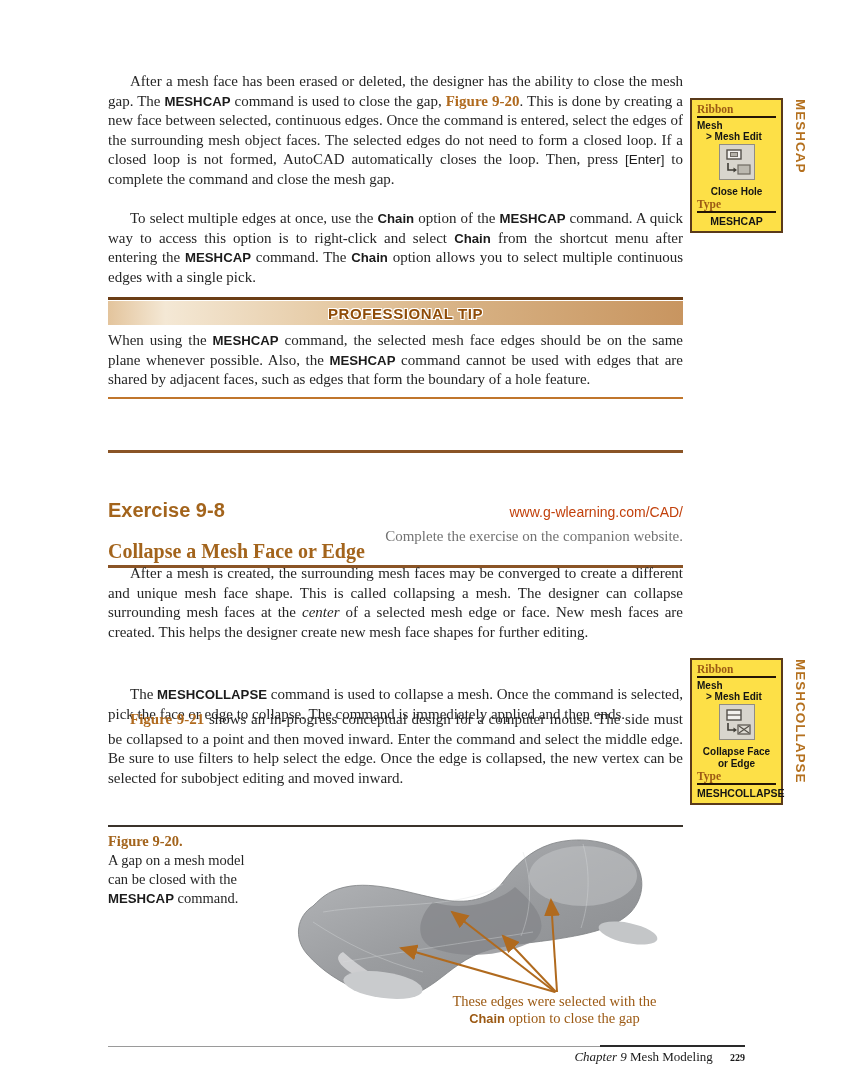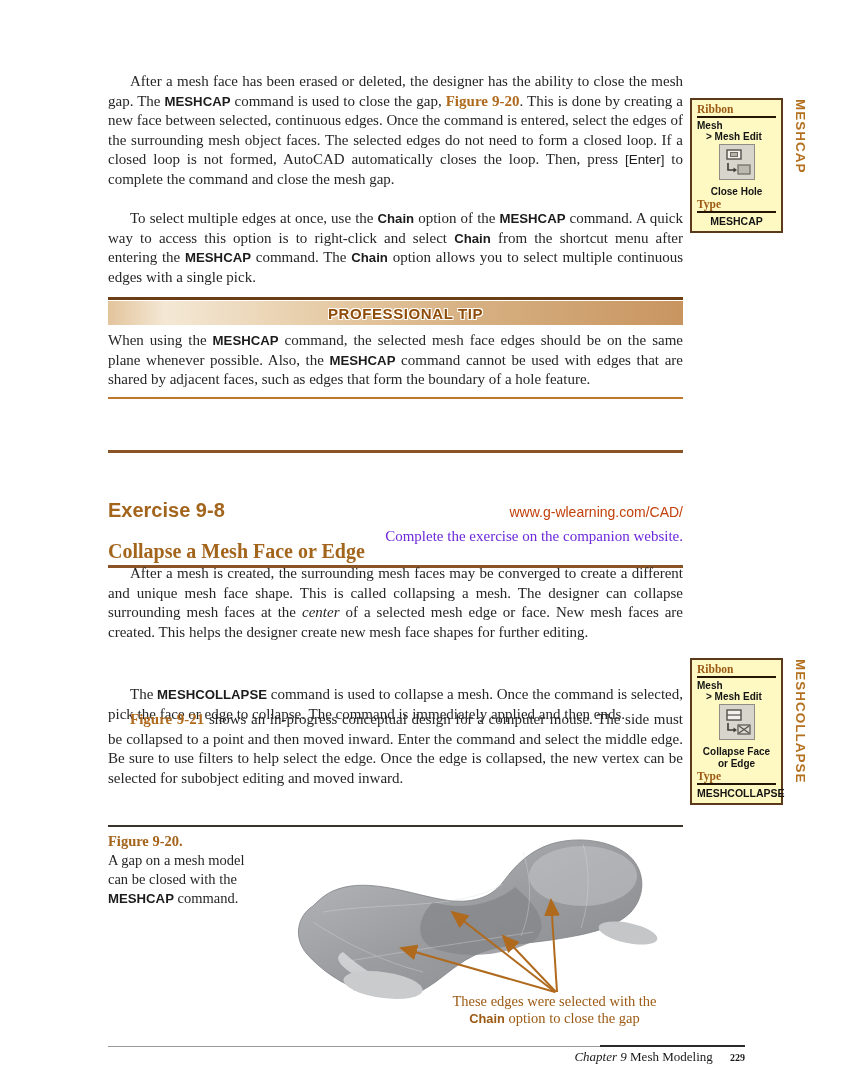--- a/index.html
+++ b/index.html
@@ -21,23 +21,23 @@
   #tip .band span{font:bold 15px "Liberation Sans",sans-serif;letter-spacing:.6px;color:#8f4c08;
        text-shadow:-1px -1px 0 #fff,1px -1px 0 #fff,-1px 1px 0 #fff,1px 1px 0 #fff,0 1px 0 #fff,0 -1px 0 #fff;margin-left:20px;}
   #tip .tipbody{margin-top:6px;font:15px/19.6px "Liberation Serif",serif;text-align:justify;color:#262626;}
   #tip .botline{height:2px;background:#c0762c;margin-top:7px;}
   
   #exercise{position:absolute;left:108px;top:450px;width:575px;text-align:right;}
   #exercise .rule{height:3px;background:#8a5426;}
   #exercise .row{display:flex;justify-content:space-between;align-items:baseline;margin-top:3px;}
   #exercise .extitle{font:bold 20px "Liberation Sans",sans-serif;color:#a3641c;}
   #exercise .exurl{font:14px "Liberation Sans",sans-serif;color:#c2410c;margin-top:48px;}
-  #exercise .exbody{font:15px "Liberation Serif",serif;margin:6px 0 20px;color:#6d28d9;}
+  #exercise .exbody{font:15px "Liberation Serif",serif;margin:6px 0 20px;color:#737373;}
   
-  .cmdbox{position:absolute;left:690px;width:93px;box-sizing:border-box;background:#fef9c3;
+  .cmdbox{position:absolute;left:690px;width:93px;box-sizing:border-box;background:#fde047;
           border:2px solid #5a3a1a;padding:3px 5px 4px;}
   .cb-label{font:bold 11.5px "Liberation Serif",serif;color:#9c5a14;}
   .cb-rule{height:2px;background:#241505;margin:1px 0 2px;}
   .cb-menu{font:bold 10px "Liberation Sans",sans-serif;color:#141414;}
   .cb-sub{padding-left:9px;}
   .cb-iconwrap{text-align:center;margin:2px 0;}
   .cb-btn{font:bold 10px/12px "Liberation Sans",sans-serif;color:#141414;text-align:center;}
   .cb-cmd{font:bold 10.5px "Liberation Sans",sans-serif;color:#141414;text-align:center;margin-top:1px;}
   .vtab{position:absolute;transform-origin:0 0;transform:rotate(90deg);white-space:nowrap;
         font:bold 13.5px "Liberation Sans",sans-serif;letter-spacing:1px;color:#b4701e;}

